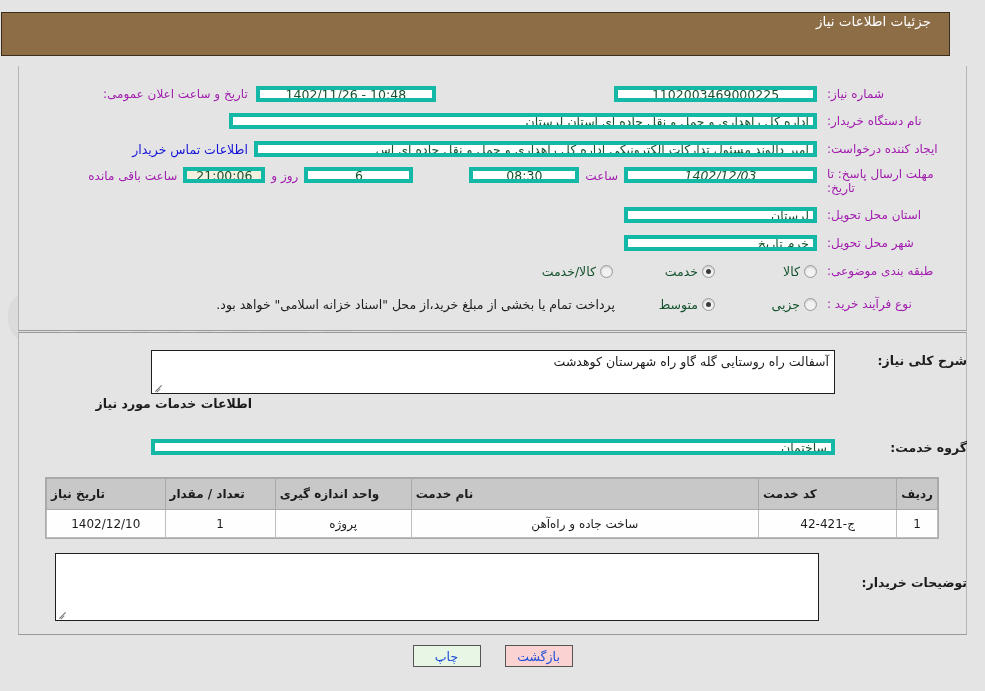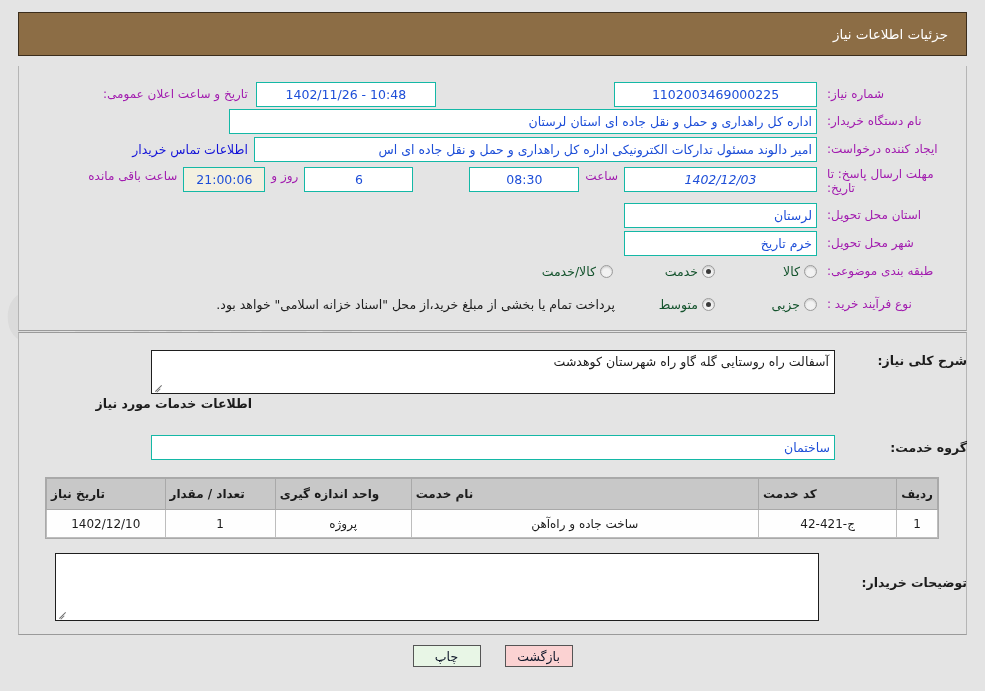--- a/index.html
+++ b/index.html
@@ -21,26 +21,26 @@
     left: 0; top: 150px;
     width: 985px; height: 340px;
     pointer-events: none;
     z-index: 0;
     opacity: .30;
   }
 
   
   .header-bar {
     position: absolute;
-    left: 18px; top: 12px;
+    left: 1px; top: 12px;
     width: 949px; height: 44px;
     background: #8c6d45;
     border: 1px solid #3b2d1c;
     display: flex;
-    align-items: center;
+    align-items: flex-start;
     justify-content: flex-start;
     padding-right: 18px;
   }
   .header-title {
     color: #ffffff;
     font-size: 13.5px;
     letter-spacing: .2px;
   }
 
   
@@ -68,24 +68,24 @@
   .lbl {
     font-size: 12px;
     color: #a21caf;
     white-space: nowrap;
     text-align: left;
   }
   .lbl-2line { line-height: 14px; }
 
   .fld {
     background: #ffffff;
-    border: 1px solid #14b8a6;
-    height: 25px;
-    font-size: 12.5px;
-    color: #1d4ed8;
+    border: 4px solid #14b8a6;
+    height: 16px;
+    font-size: 12.5px;
+    color: #14532d;
     padding: 0 4px;
     display: flex;
     align-items: center;
     font-family: "DejaVu Sans", "Liberation Sans", sans-serif;
     overflow: hidden;
     white-space: nowrap;
   }
   .fld.ctr { justify-content: center; }
   .fld.rtl-start { justify-content: flex-start; }
   .fld.cream { background: #f3f0e0; }
@@ -211,21 +211,21 @@
     display: flex;
     justify-content: center;
     gap: 24px;
     z-index: 3;
   }
   .btn {
     min-width: 68px;
     height: 22px;
     border: 1px solid #555;
     font-size: 12.5px;
-    color: #0f172a;
+    color: #1d4ed8;
     display: flex;
     align-items: center;
     justify-content: center;
     cursor: pointer;
     font-family: "DejaVu Sans", "Liberation Sans", sans-serif;
   }
   .btn-print { background: #e8f6e6; }
   .btn-back  { background: #fbd2d2; }
 </style>
 </head>

